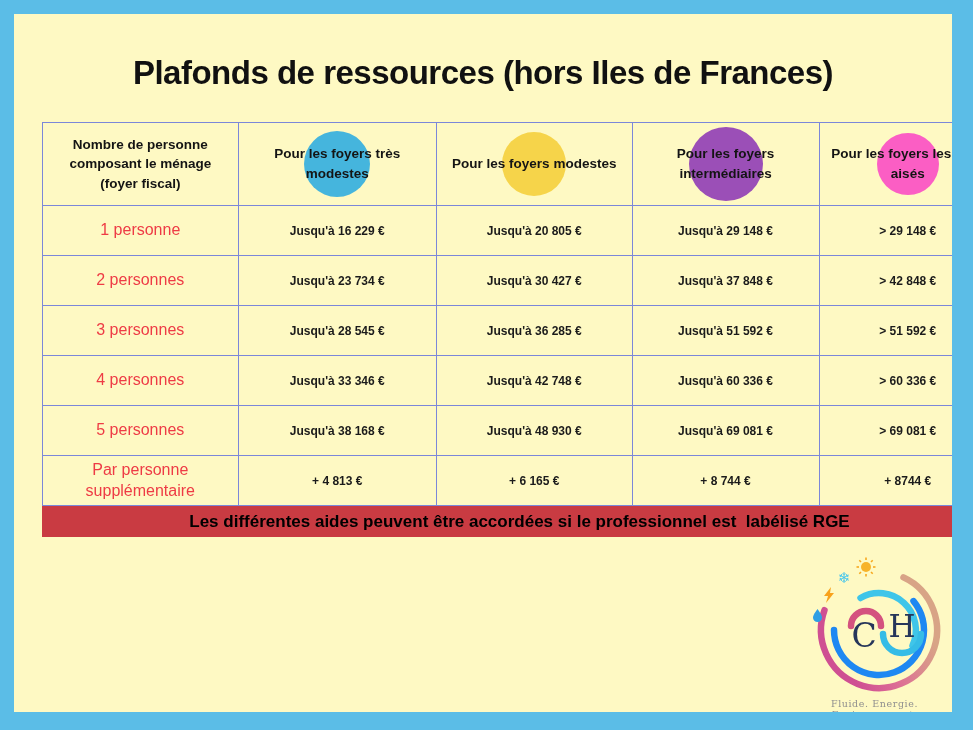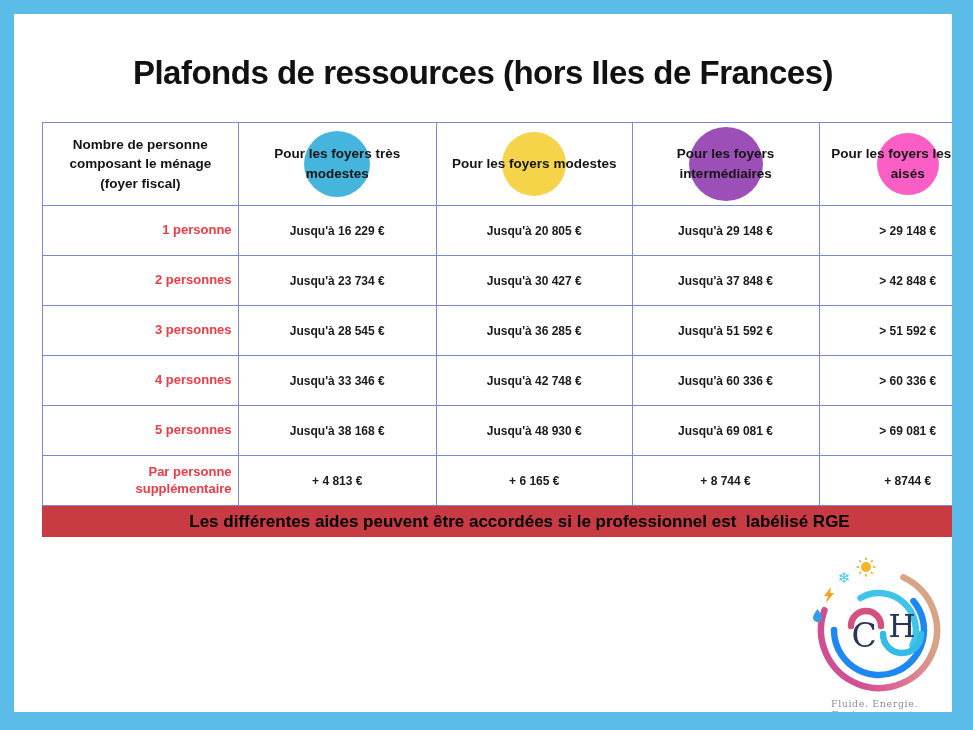--- a/index.html
+++ b/index.html
@@ -3,41 +3,41 @@
 <meta charset="utf-8">
 <style>
   html,body { margin:0; padding:0; }
   body {
     width:973px; height:730px; position:relative;
     background:#5bbde7;
     font-family:"Liberation Sans", sans-serif;
   }
   .frame {
     position:absolute; left:14px; top:14px; width:938px; height:698px;
-    background:#ffffff; overflow:hidden;
+    background:#fef9c3; overflow:hidden;
   }
   h1.title {
     margin:0; position:absolute; left:0; top:40px; width:100%;
     text-align:center; font-size:33px; font-weight:bold; color:#111;
     letter-spacing:-0.5px;
   }
   .table-wrap { position:absolute; left:28px; top:108px; width:955px; }
   table { width:100%; border-collapse:collapse; table-layout:fixed; }
   th, td { border:1.5px solid #7b87d9; text-align:center; vertical-align:middle; padding:2px 6px; }
   thead th { height:78px; font-size:13.5px; font-weight:bold; color:#141414; position:relative; line-height:1.45; }
   thead th .hlabel { position:relative; z-index:1; display:inline-block; }
   .circle {
     position:absolute; left:50%; top:50%; transform:translate(-50%,-50%);
     border-radius:50%; z-index:0;
   }
   .circle.c0 { width:66px; height:66px; }
   .circle.c1 { width:64px; height:64px; }
   .circle.c2 { width:74px; height:74px; }
   .circle.c3 { width:62px; height:62px; }
-  tbody th { font-size:13px; font-weight:bold; color:#ee3b45; line-height:1.3;text-align:right; }
+  tbody th { font-size:16px; font-weight:normal; color:#ee3b45; line-height:1.3; }
   tbody td { font-size:12px; font-weight:bold; color:#1b1b1b; }
   tbody tr { height:50px; }
   .banner {
     height:31px; background:#c93b42; color:#000;
     display:flex; align-items:center; justify-content:center;
     font-size:17px; font-weight:bold; white-space:pre-wrap;
   }
   .logo { position:absolute; left:778px; top:530px; width:165px; text-align:center; }
   .logo svg { display:block; }
   .logo .caption {

